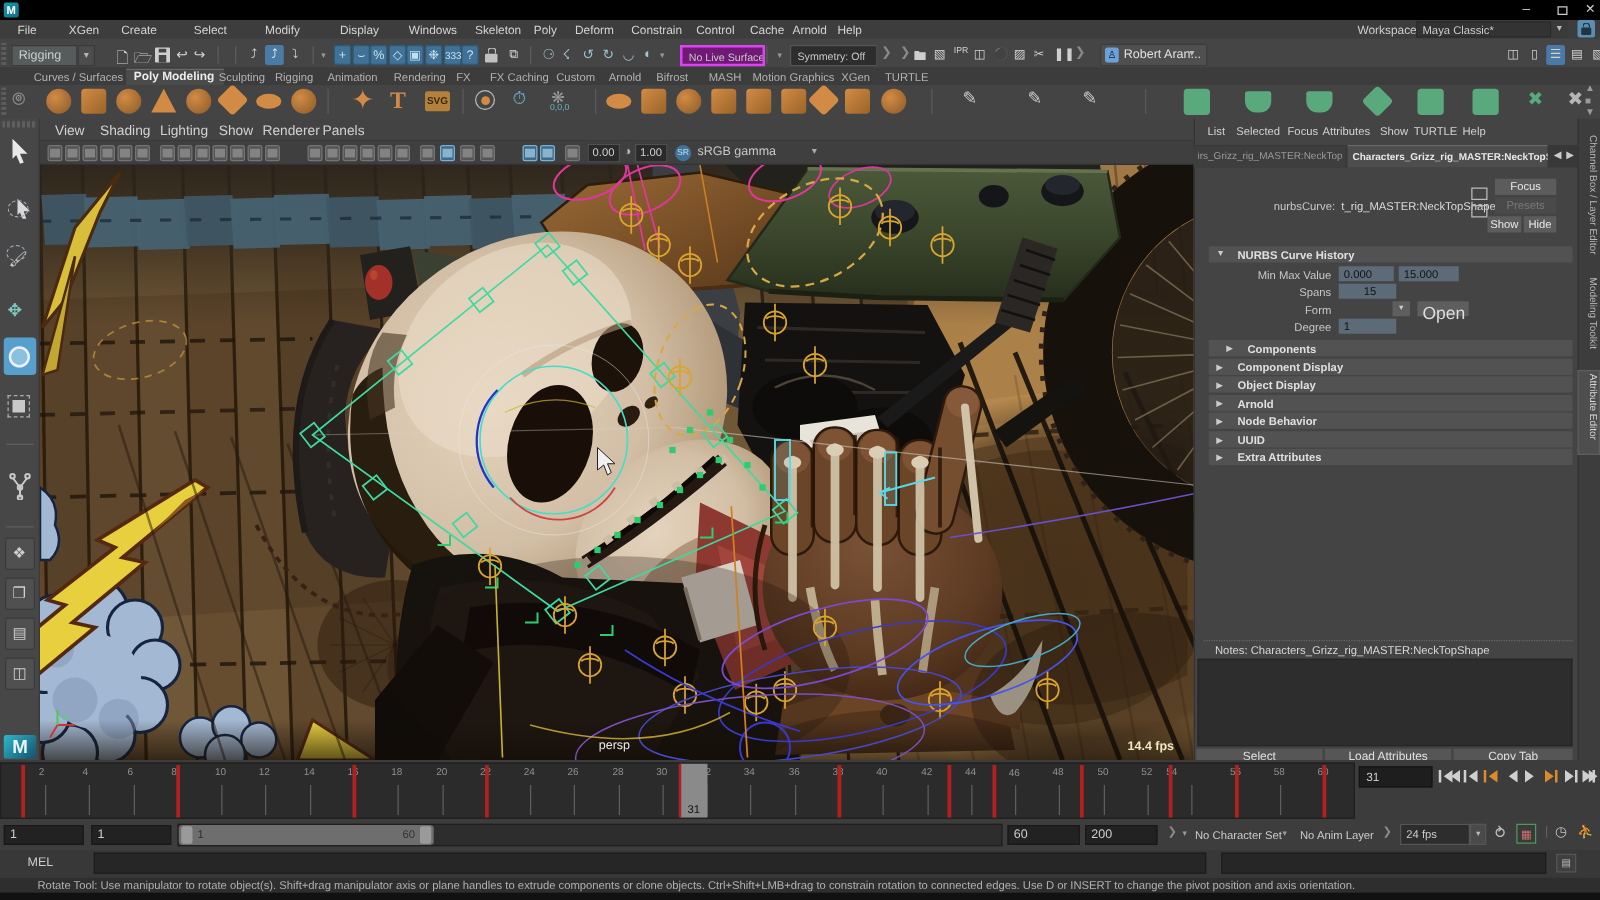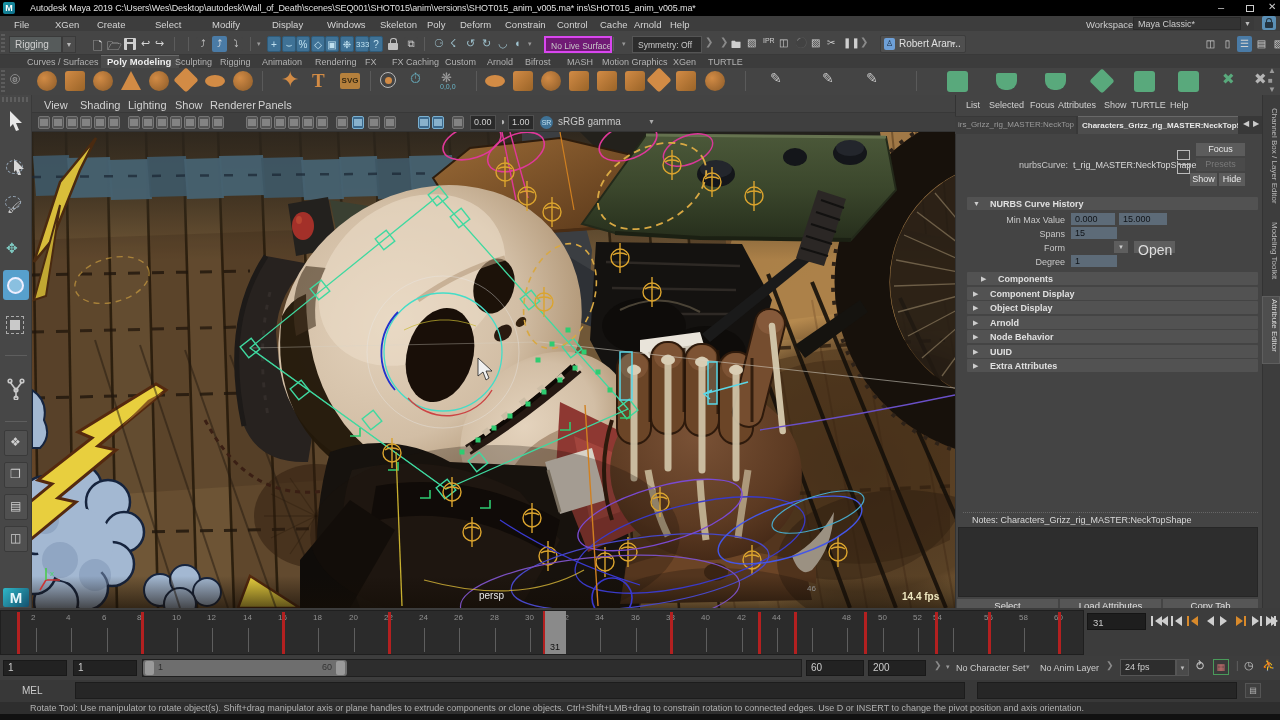--- a/index.html
+++ b/index.html
@@ -3,21 +3,20 @@
 html,body{margin:0;padding:0;background:#000;}
 *{box-sizing:border-box;}
 #root{position:relative;width:1280px;height:720px;overflow:hidden;
  font-family:"Liberation Sans",sans-serif;background:#444444;}
 .abs{position:absolute;}
 .txt{white-space:nowrap;}
 </style></head><body>
 <div id="root">
     <div class="abs" style="left:0;top:0;width:1280px;height:16px;background:#000000;"></div>
     <div class="abs" style="left:3px;top:2px;width:12px;height:12px;background:linear-gradient(135deg,#1a9aa8,#0e6e8a);border-radius:2px;color:#fff;font-size:9px;font-weight:bold;text-align:center;line-height:12px;">M</div>
-    <div class="abs txt" style="left:30px;top:3px;font-size:9px;color:#e0e0e0;font-weight:normal;letter-spacing:-0.1px;">Autodesk Maya 2019  C:\Users\Wes\Desktop\autodesk\Wall_of_Death\scenes\SEQ001\SHOT015\anim\versions\SHOT015_anim_v005.ma*  ins\SHOT015_anim_v005.ma*</div>
     <div class="abs txt" style="left:1218px;top:1px;font-size:11px;color:#cccccc;font-weight:normal;">–</div>
     <div class="abs" style="left:1246px;top:5px;width:8px;height:7px;border:1px solid #cccccc;"></div>
     <div class="abs txt" style="left:1268px;top:1px;font-size:10px;color:#cccccc;font-weight:normal;">✕</div>
     <div class="abs" style="left:0;top:16px;width:1280px;height:15px;background:#3d3d3d;"></div>
     <div class="abs txt" style="left:14px;top:19px;font-size:9.5px;color:#d4d4d4;font-weight:normal;">File</div>
     <div class="abs txt" style="left:55px;top:19px;font-size:9.5px;color:#d4d4d4;font-weight:normal;">XGen</div>
     <div class="abs txt" style="left:97px;top:19px;font-size:9.5px;color:#d4d4d4;font-weight:normal;">Create</div>
     <div class="abs txt" style="left:155px;top:19px;font-size:9.5px;color:#d4d4d4;font-weight:normal;">Select</div>
     <div class="abs txt" style="left:212px;top:19px;font-size:9.5px;color:#d4d4d4;font-weight:normal;">Modify</div>
     <div class="abs txt" style="left:272px;top:19px;font-size:9.5px;color:#d4d4d4;font-weight:normal;">Display</div>
@@ -754,21 +753,21 @@
     <div class="abs" style="left:1196px;top:158px;width:49px;height:13px;background:#4a4a4a;color:#7a7a7a;font-size:9px;text-align:center;line-height:13px;">Presets</div>
     <div class="abs" style="left:1190px;top:173px;width:27px;height:13px;background:#5c5c5c;color:#e8e8e8;font-size:9px;text-align:center;line-height:13px;">Show</div>
     <div class="abs" style="left:1219px;top:173px;width:26px;height:13px;background:#5c5c5c;color:#e8e8e8;font-size:9px;text-align:center;line-height:13px;">Hide</div>
     <div class="abs" style="left:967px;top:197px;width:291px;height:13px;background:#525252;border-radius:1px;"></div>
     <div class="abs txt" style="left:973px;top:200px;font-size:7px;color:#cccccc;font-weight:normal;">▼</div>
     <div class="abs txt" style="left:990px;top:199px;font-size:9px;color:#e0e0e0;font-weight:bold;">NURBS Curve History</div>
     <div class="abs txt" style="left:985px;top:215px;width:80px;text-align:right;font-size:9px;color:#c8c8c8;">Min Max Value</div>
     <div class="abs" style="left:1071px;top:213px;width:44px;height:12px;background:#5d6b78;color:#101418;font-size:9px;padding:1px 0 0 4px;">0.000</div>
     <div class="abs" style="left:1119px;top:213px;width:48px;height:12px;background:#5d6b78;color:#101418;font-size:9px;padding:1px 0 0 4px;">15.000</div>
     <div class="abs txt" style="left:985px;top:229px;width:80px;text-align:right;font-size:9px;color:#c8c8c8;">Spans</div>
-    <div class="abs" style="left:1071px;top:227px;width:46px;height:12px;background:#5d6b78;color:#101418;font-size:9px;padding:1px 0 0 4px;">15</div>
+    <div class="abs" style="left:1071px;top:227px;width:46px;height:12px;background:#5d6b78;color:#101418;font-size:9px;padding:1px 0 0 20px;">15</div>
     <div class="abs txt" style="left:985px;top:243px;width:80px;text-align:right;font-size:9px;color:#c8c8c8;">Form</div>
     <div class="abs" style="left:1134px;top:241px;width:41px;height:12px;background:#5e5e5e;color:#dddddd;font-size:14px;padding:1px 0 11px 4px;">Open</div>
     <div class="abs" style="left:1114px;top:241px;width:14px;height:12px;background:#5e5e5e;color:#ccc;font-size:6px;text-align:center;line-height:12px;">▼</div>
     <div class="abs txt" style="left:985px;top:257px;width:80px;text-align:right;font-size:9px;color:#c8c8c8;">Degree</div>
     <div class="abs" style="left:1071px;top:255px;width:46px;height:12px;background:#5d6b78;color:#101418;font-size:9px;padding:1px 0 0 4px;">1</div>
     <div class="abs" style="left:967px;top:272px;width:291px;height:13px;background:#525252;border-radius:1px;"></div>
     <div class="abs txt" style="left:981px;top:275px;font-size:7px;color:#cccccc;font-weight:normal;">▶</div>
     <div class="abs txt" style="left:998px;top:274px;font-size:9px;color:#e0e0e0;font-weight:bold;">Components</div>
     <div class="abs" style="left:967px;top:287px;width:291px;height:13px;background:#525252;border-radius:1px;"></div>
     <div class="abs txt" style="left:973px;top:290px;font-size:7px;color:#cccccc;font-weight:normal;">▶</div>
@@ -837,21 +836,21 @@
     <span class="abs txt" style="left:631px;top:613px;font-size:8px;color:#909090;">36</span>
     <div class="abs" style="left:636px;top:628px;width:1px;height:24px;background:#5e5e5e;"></div>
     <span class="abs txt" style="left:666px;top:613px;font-size:8px;color:#909090;">38</span>
     <div class="abs" style="left:671px;top:628px;width:1px;height:24px;background:#5e5e5e;"></div>
     <span class="abs txt" style="left:701px;top:613px;font-size:8px;color:#909090;">40</span>
     <div class="abs" style="left:706px;top:628px;width:1px;height:24px;background:#5e5e5e;"></div>
     <span class="abs txt" style="left:737px;top:613px;font-size:8px;color:#909090;">42</span>
     <div class="abs" style="left:742px;top:628px;width:1px;height:24px;background:#5e5e5e;"></div>
     <span class="abs txt" style="left:772px;top:613px;font-size:8px;color:#909090;">44</span>
     <div class="abs" style="left:777px;top:628px;width:1px;height:24px;background:#5e5e5e;"></div>
-    <span class="abs txt" style="left:807px;top:584px;font-size:8px;color:#909090;">46</span>
+    <span class="abs txt" style="left:807px;top:614px;font-size:8px;color:#909090;">46</span>
     <div class="abs" style="left:812px;top:628px;width:1px;height:24px;background:#5e5e5e;"></div>
     <span class="abs txt" style="left:842px;top:613px;font-size:8px;color:#909090;">48</span>
     <div class="abs" style="left:847px;top:628px;width:1px;height:24px;background:#5e5e5e;"></div>
     <span class="abs txt" style="left:878px;top:613px;font-size:8px;color:#909090;text-align:center;">50</span>
     <div class="abs" style="left:883px;top:628px;width:1px;height:24px;background:#5e5e5e;"></div>
     <span class="abs txt" style="left:913px;top:613px;font-size:8px;color:#909090;">52</span>
     <div class="abs" style="left:918px;top:628px;width:1px;height:24px;background:#5e5e5e;"></div>
     <span class="abs txt" style="left:933px;top:613px;font-size:8px;color:#909090;">54</span>
     <div class="abs" style="left:953px;top:628px;width:1px;height:24px;background:#5e5e5e;"></div>
     <span class="abs txt" style="left:984px;top:613px;font-size:8px;color:#909090;">56</span>

